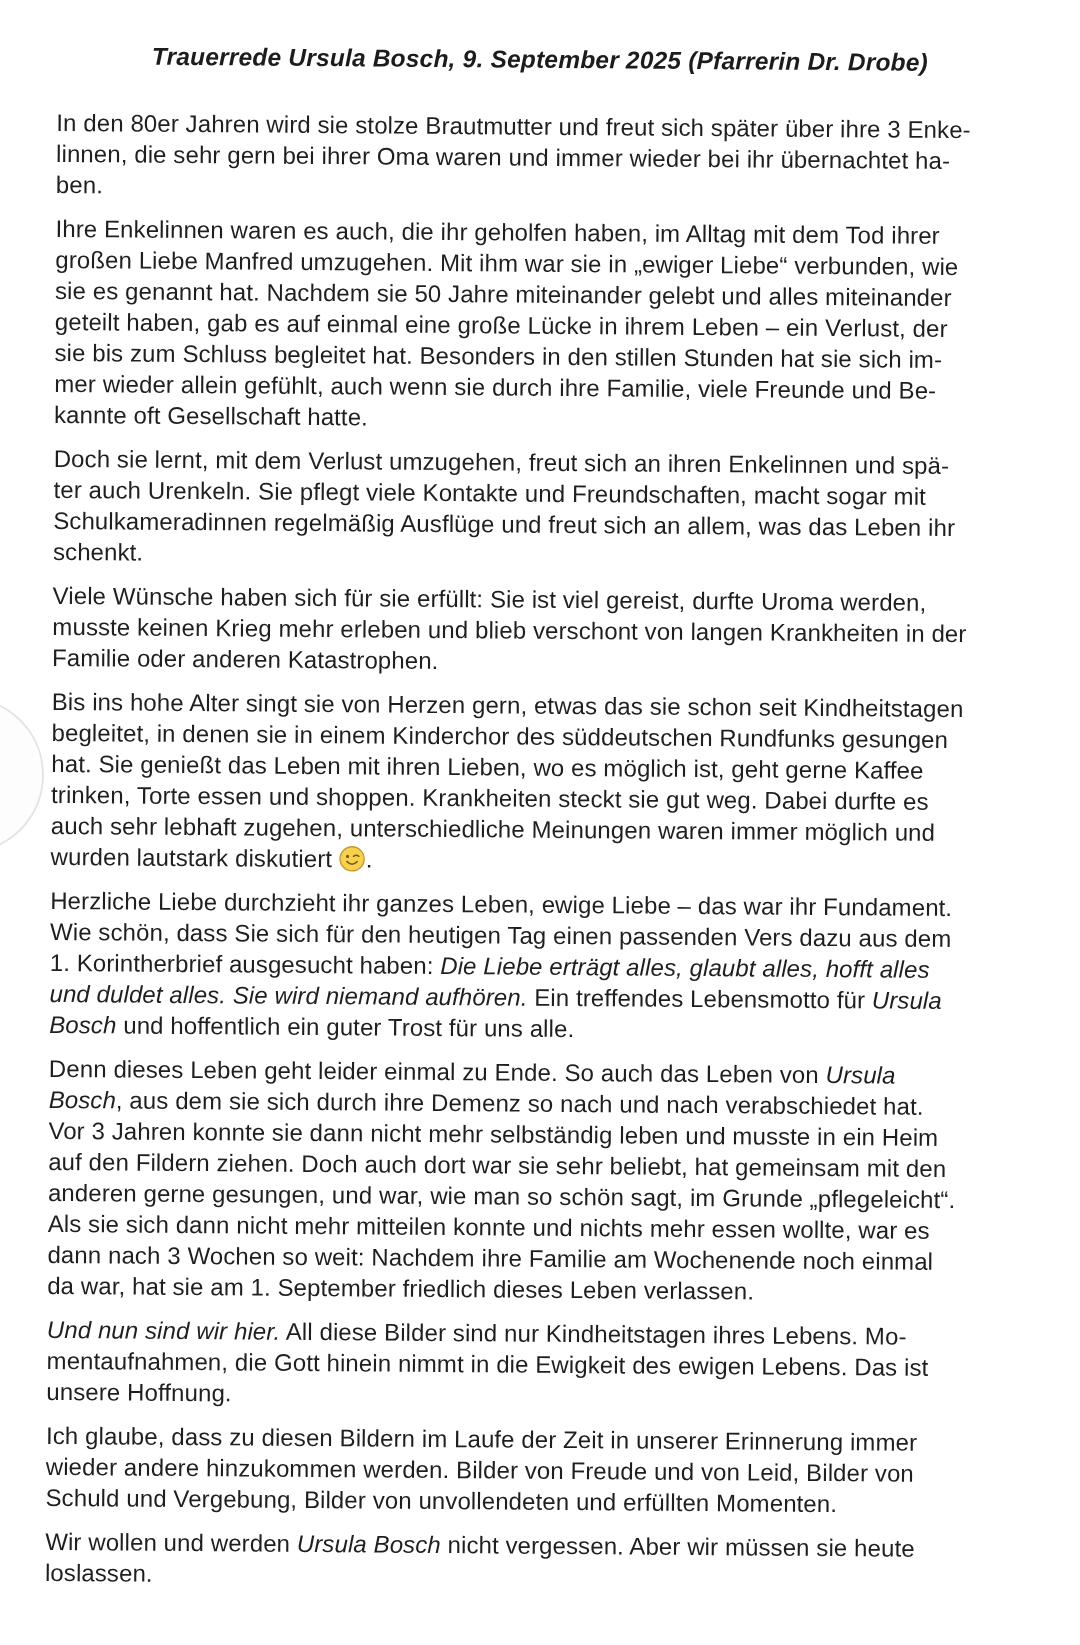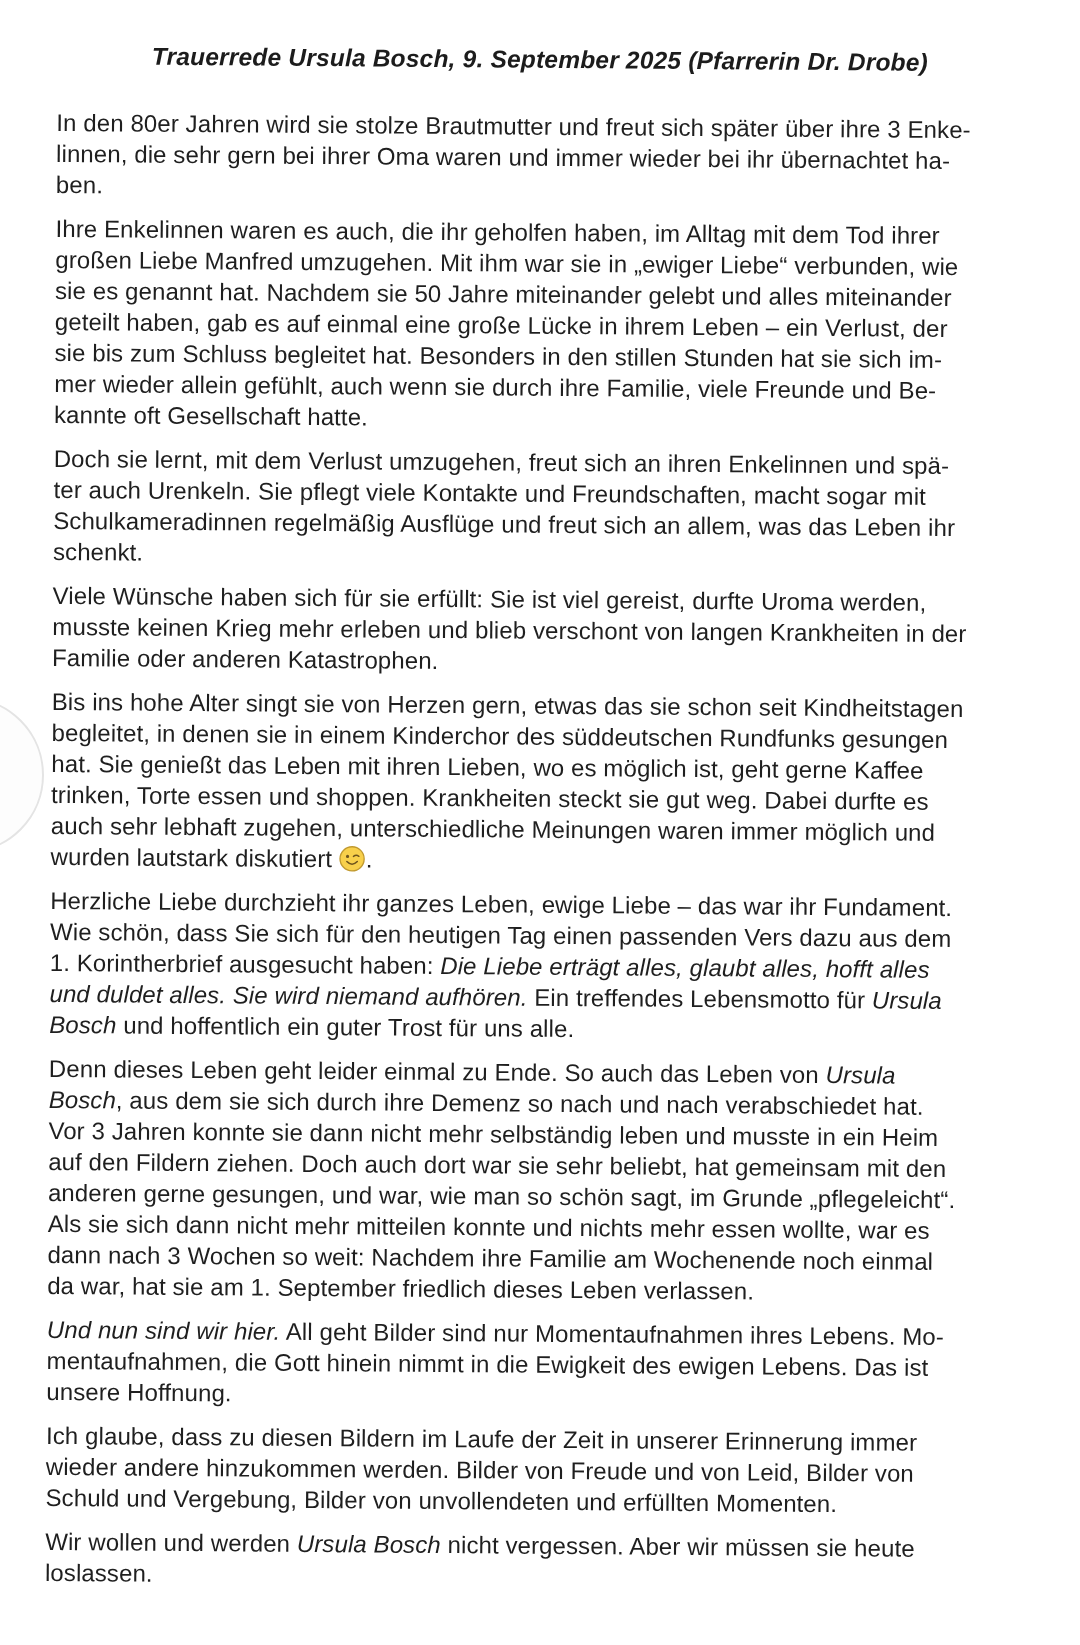--- a/index.html
+++ b/index.html
@@ -72,21 +72,21 @@
 und duldet alles. Sie wird niemand aufhören.</span><span> Ein treffendes Lebensmotto für </span><span class="it">Ursula
 Bosch</span><span> und hoffentlich ein guter Trost für uns alle.</span></p>
         <p class="para"><span>Denn dieses Leben geht leider einmal zu Ende. So auch das Leben von </span><span class="it">Ursula
 Bosch</span><span>, aus dem sie sich durch ihre Demenz so nach und nach verabschiedet hat.
 Vor 3 Jahren konnte sie dann nicht mehr selbständig leben und musste in ein Heim
 auf den Fildern ziehen. Doch auch dort war sie sehr beliebt, hat gemeinsam mit den
 anderen gerne gesungen, und war, wie man so schön sagt, im Grunde „pflegeleicht“.
 Als sie sich dann nicht mehr mitteilen konnte und nichts mehr essen wollte, war es
 dann nach 3 Wochen so weit: Nachdem ihre Familie am Wochenende noch einmal
 da war, hat sie am 1. September friedlich dieses Leben verlassen.</span></p>
-        <p class="para"><span class="it">Und nun sind wir hier.</span><span> All geht Bilder sind nur Momentaufnahmen ihres Lebens. Mo-
+        <p class="para"><span class="it">Und nun sind wir hier.</span><span> All diese Bilder sind nur Kindheitstagen ihres Lebens. Mo-
 mentaufnahmen, die Gott hinein nimmt in die Ewigkeit des ewigen Lebens. Das ist
 unsere Hoffnung.</span></p>
         <p class="para"><span>Ich glaube, dass zu diesen Bildern im Laufe der Zeit in unserer Erinnerung immer
 wieder andere hinzukommen werden. Bilder von Freude und von Leid, Bilder von
 Schuld und Vergebung, Bilder von unvollendeten und erfüllten Momenten.</span></p>
         <p class="para"><span>Wir wollen und werden </span><span class="it">Ursula Bosch</span><span> nicht vergessen. Aber wir müssen sie heute
 loslassen.</span></p>
       </div>
   </div>
 </div>

